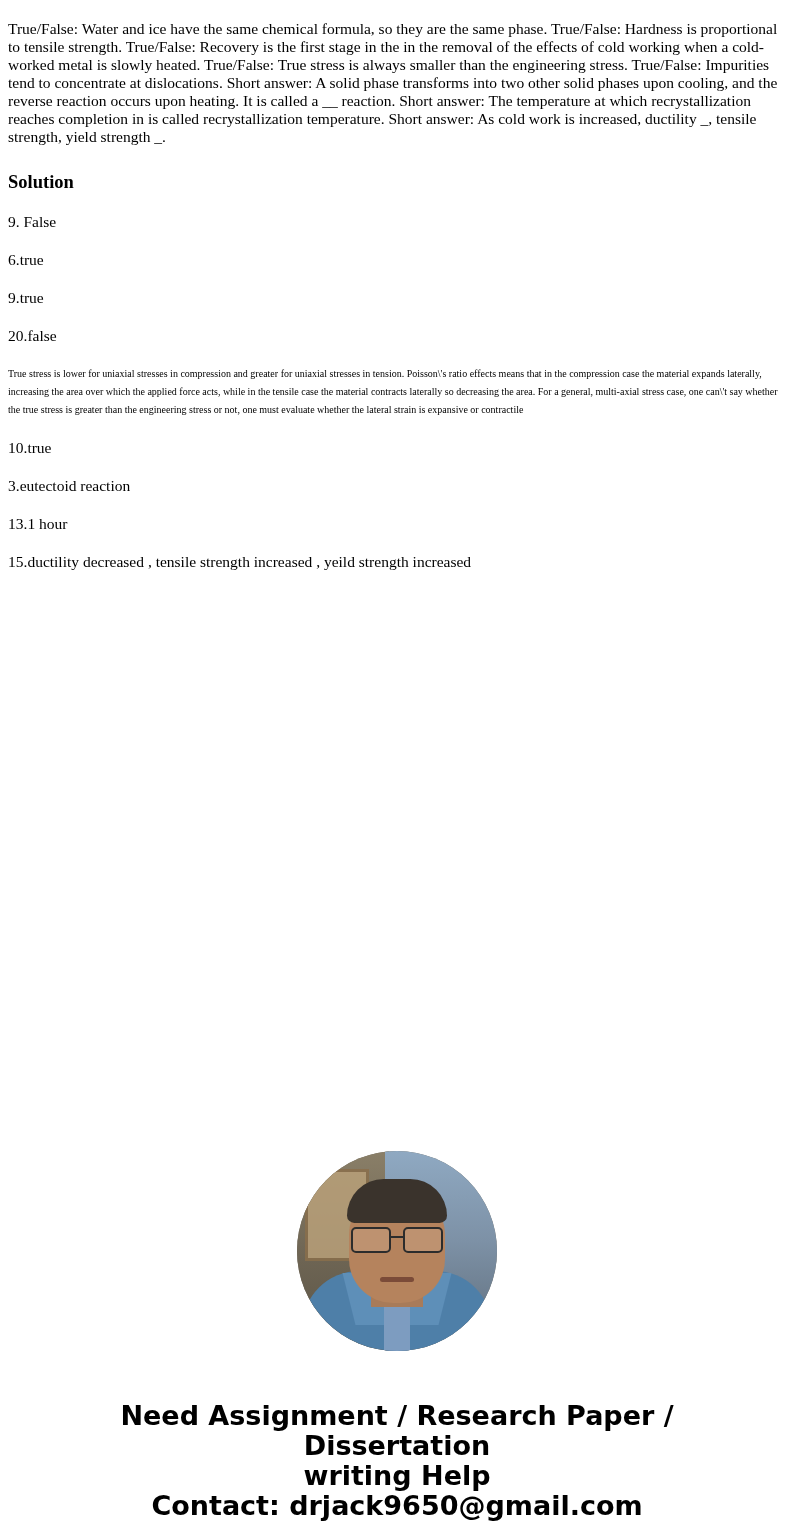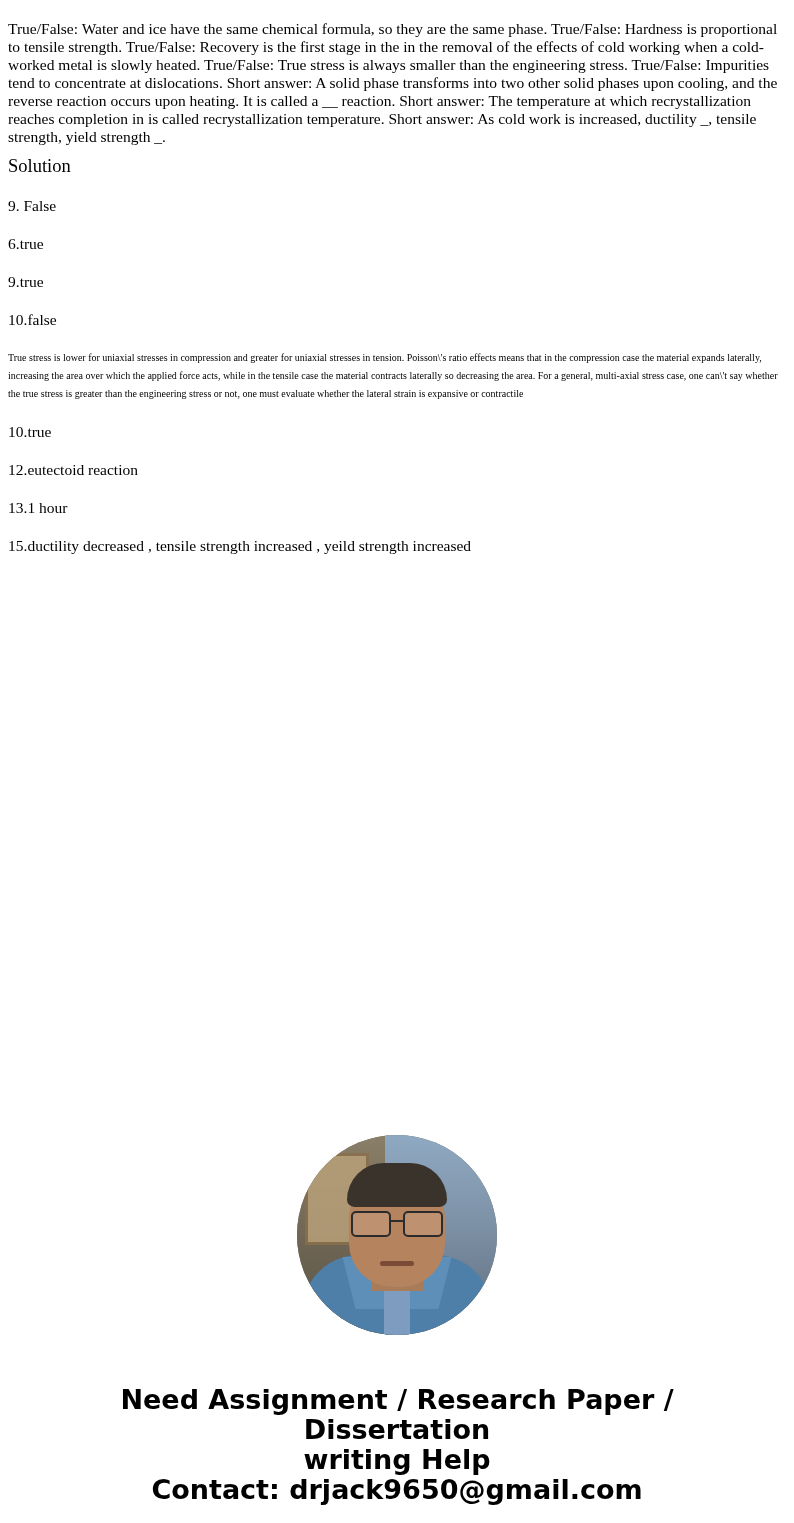--- a/index.html
+++ b/index.html
@@ -19,22 +19,22 @@
     box-sizing: border-box;
     padding: 8px 8px 0 8px;
   }
   p.question {
     margin: 12px 0 0 0;
     font-size: 15.5px;
     line-height: 18px;
   }
   h2.solution {
     font-size: 18.5px;
-    font-weight: normal;
-    margin: 10px 0 20px 0;
+    font-weight: bold;
+    margin: 26px 0 20px 0;
     font-family: "Liberation Serif", serif;
   }
   p.answer {
     margin: 0 0 20px 0;
     font-size: 15.5px;
     line-height: 18px;
   }
   p.explain {
     margin: 0 0 20px 0;
     font-size: 10px;
@@ -175,26 +175,26 @@
 
 <div class="page">
 
   <p class="question">True/False: Water and ice have the same chemical formula, so they are the same phase. True/False: Hardness is proportional to tensile strength. True/False: Recovery is the first stage in the in the removal of the effects of cold working when a cold-worked metal is slowly heated. True/False: True stress is always smaller than the engineering stress. True/False: Impurities tend to concentrate at dislocations. Short answer: A solid phase transforms into two other solid phases upon cooling, and the reverse reaction occurs upon heating. It is called a __ reaction. Short answer: The temperature at which recrystallization reaches completion in is called recrystallization temperature. Short answer: As cold work is increased, ductility _, tensile strength, yield strength _.</p>
 
   <h2 class="solution">Solution</h2>
 
   <p class="answer">9. False</p>
   <p class="answer">6.true</p>
   <p class="answer">9.true</p>
-  <p class="answer">10.false</p>
+  <p class="answer">20.false</p>
 
   <p class="explain">True stress is lower for uniaxial stresses in compression and greater for uniaxial stresses in tension. Poisson\'s ratio effects means that in the compression case the material expands laterally, increasing the area over which the applied force acts, while in the tensile case the material contracts laterally so decreasing the area. For a general, multi-axial stress case, one can\'t say whether the true stress is greater than the engineering stress or not, one must evaluate whether the lateral strain is expansive or contractile</p>
 
   <p class="answer">10.true</p>
-  <p class="answer">12.eutectoid reaction</p>
+  <p class="answer">3.eutectoid reaction</p>
   <p class="answer">13.1 hour</p>
   <p class="answer">15.ductility decreased , tensile strength increased , yeild strength increased</p>
 
   <div class="spacer"></div>
 
   <div class="avatar-wrap">
     <div class="avatar">
       <div class="bg-left"></div>
       <div class="bg-right"></div>
       <div class="frame"></div>

